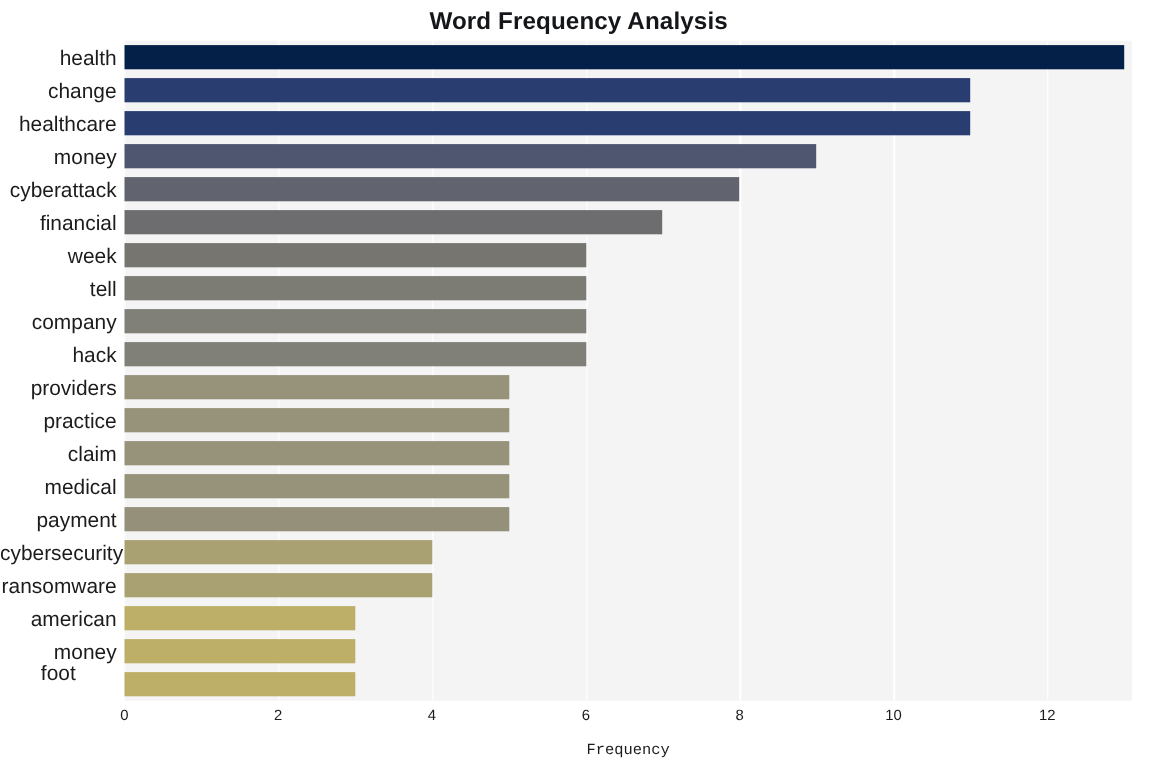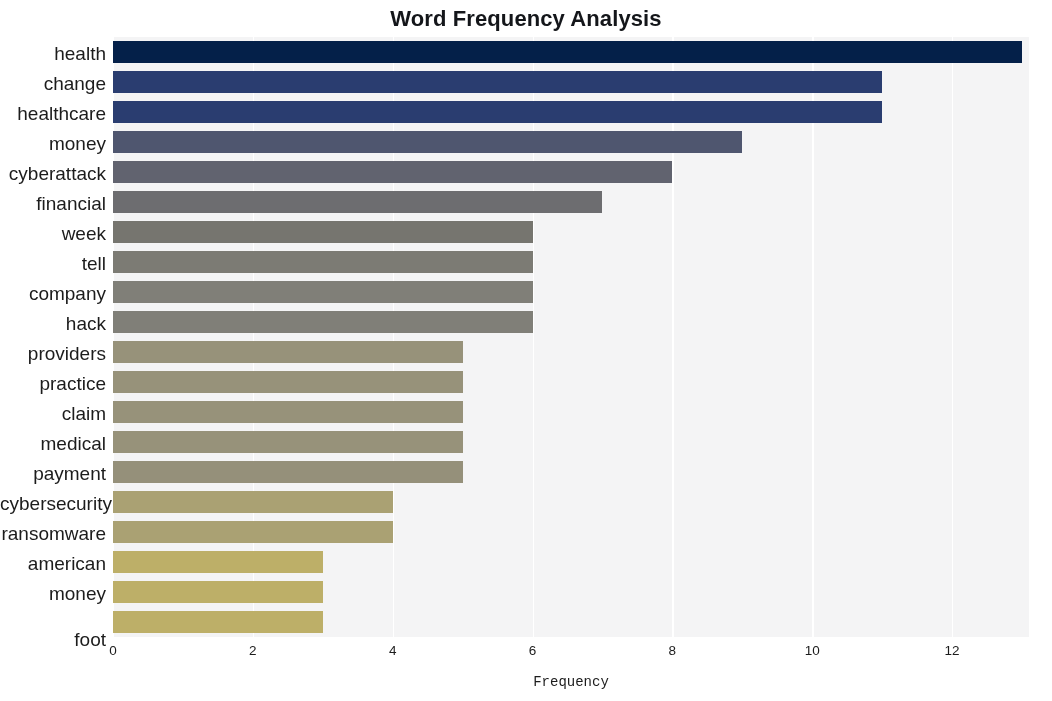--- a/index.html
+++ b/index.html
@@ -216,21 +216,21 @@
       <div class="ytick" style="top: 276px; text-align: right;">hack</div>
       <div class="ytick" style="top: 306px;">providers</div>
       <div class="ytick" style="top: 336px;">practice</div>
       <div class="ytick" style="top: 366px;">claim</div>
       <div class="ytick" style="top: 396px;">medical</div>
       <div class="ytick" style="top: 426px;">payment</div>
       <div class="ytick" style="top: 456px;">cybersecurity</div>
       <div class="ytick" style="top: 486px;">ransomware</div>
       <div class="ytick" style="top: 516px;">american</div>
       <div class="ytick" style="top: 546px;">money</div>
-      <div class="ytick" style="top: 592px;">foot</div>
+      <div class="ytick" style="top: 565px; text-align: center;">foot</div>
     </div>
 
   <div id="x-axis">
       <div class="xtick" style="left: 113px;">0</div>
       <div class="xtick" style="left: 252.847px;">2</div>
       <div class="xtick" style="left: 392.695px;">4</div>
       <div class="xtick" style="left: 532.542px;">6</div>
       <div class="xtick" style="left: 672.389px;">8</div>
       <div class="xtick" style="left: 812.237px;">10</div>
       <div class="xtick" style="left: 952.084px;">12</div>

